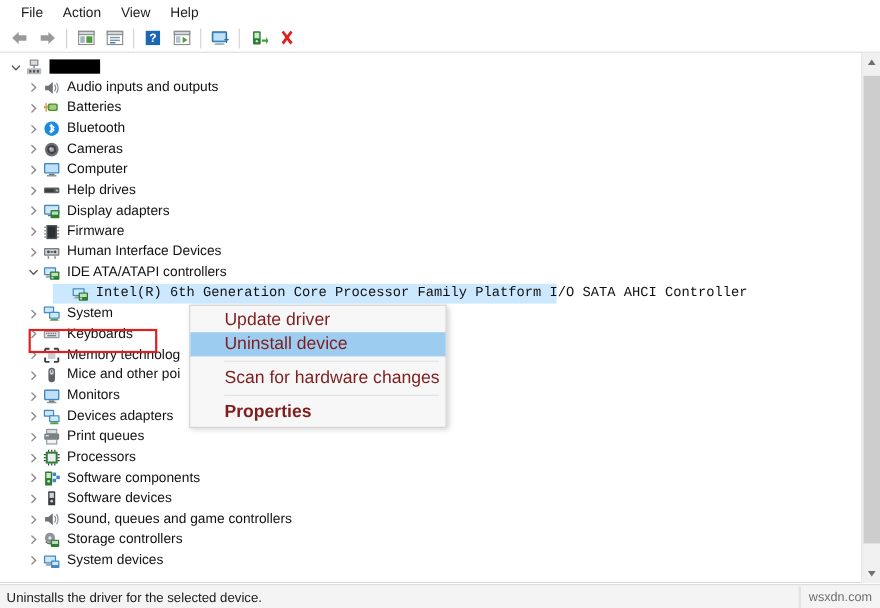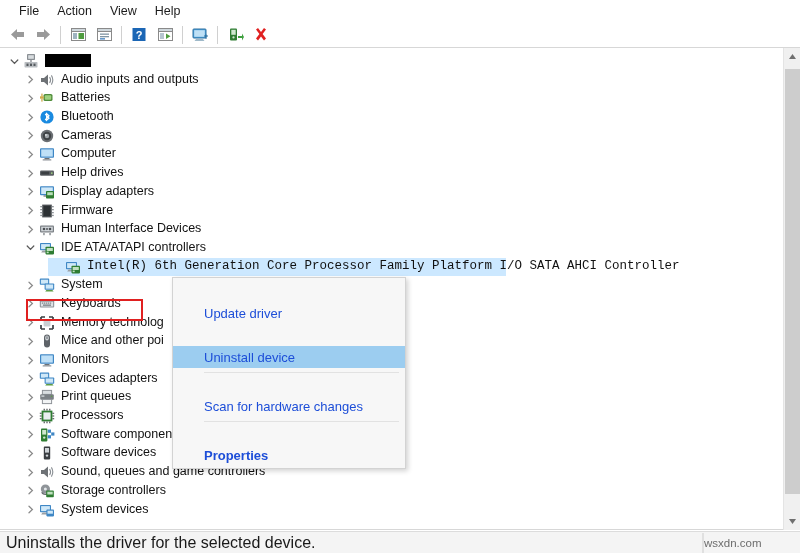--- a/index.html
+++ b/index.html
@@ -132,54 +132,54 @@
 
   
   .statusbar {
     position: absolute; left: 0; bottom: 0;
     width: 800px; height: 22px;
     background: #f4f4f4;
     border-top: 1px solid #dcdcdc;
     display: flex; align-items: center;
   }
   .status-cell {
-    font-size: 16px; color: #1a1a1a;
+    font-size: 12px; color: #1a1a1a;
     padding-left: 6px;
     flex: 1 1 auto;
     line-height: 16px;
   }
   .status-sep {
     width: 1px; height: 20px; background: #e0e0e0;
   }
   .status-watermark {
     font-size: 11.5px; color: #6d6d6d;
-    width: 96px;
+    width: 72px;
+    text-align: center;
     line-height: 16px;
   }
 
   
   .ctxmenu {
     position: absolute;
     left: 172px; top: 277px;
     width: 234px;
     background: #f7f7f7;
     border: 1px solid #d3d3d3;
     box-shadow: 2px 2px 5px rgba(0,0,0,0.18);
     padding: 2px 0 2px 0;
     z-index: 50;
   }
   .ctx-item {
     position: relative;
     height: 22px;
     display: flex; align-items: center;
     padding-left: 31px;
-    font-size: 13px;
-    color: #1d4ed8;
+    font-size: 16px;
+    color: #7f1d1d;
     cursor: default;
-    margin-top: 22px;
   }
   .ctx-item.highlight { background: #9ccdf0; text-align: right; }
   .ctx-item.bold { font-weight: bold; }
   .ctx-sep {
     height: 1px;
     background: #e2e2e2;
     margin: 4px 6px 4px 31px;
   }
   .redbox {
     position: absolute;

